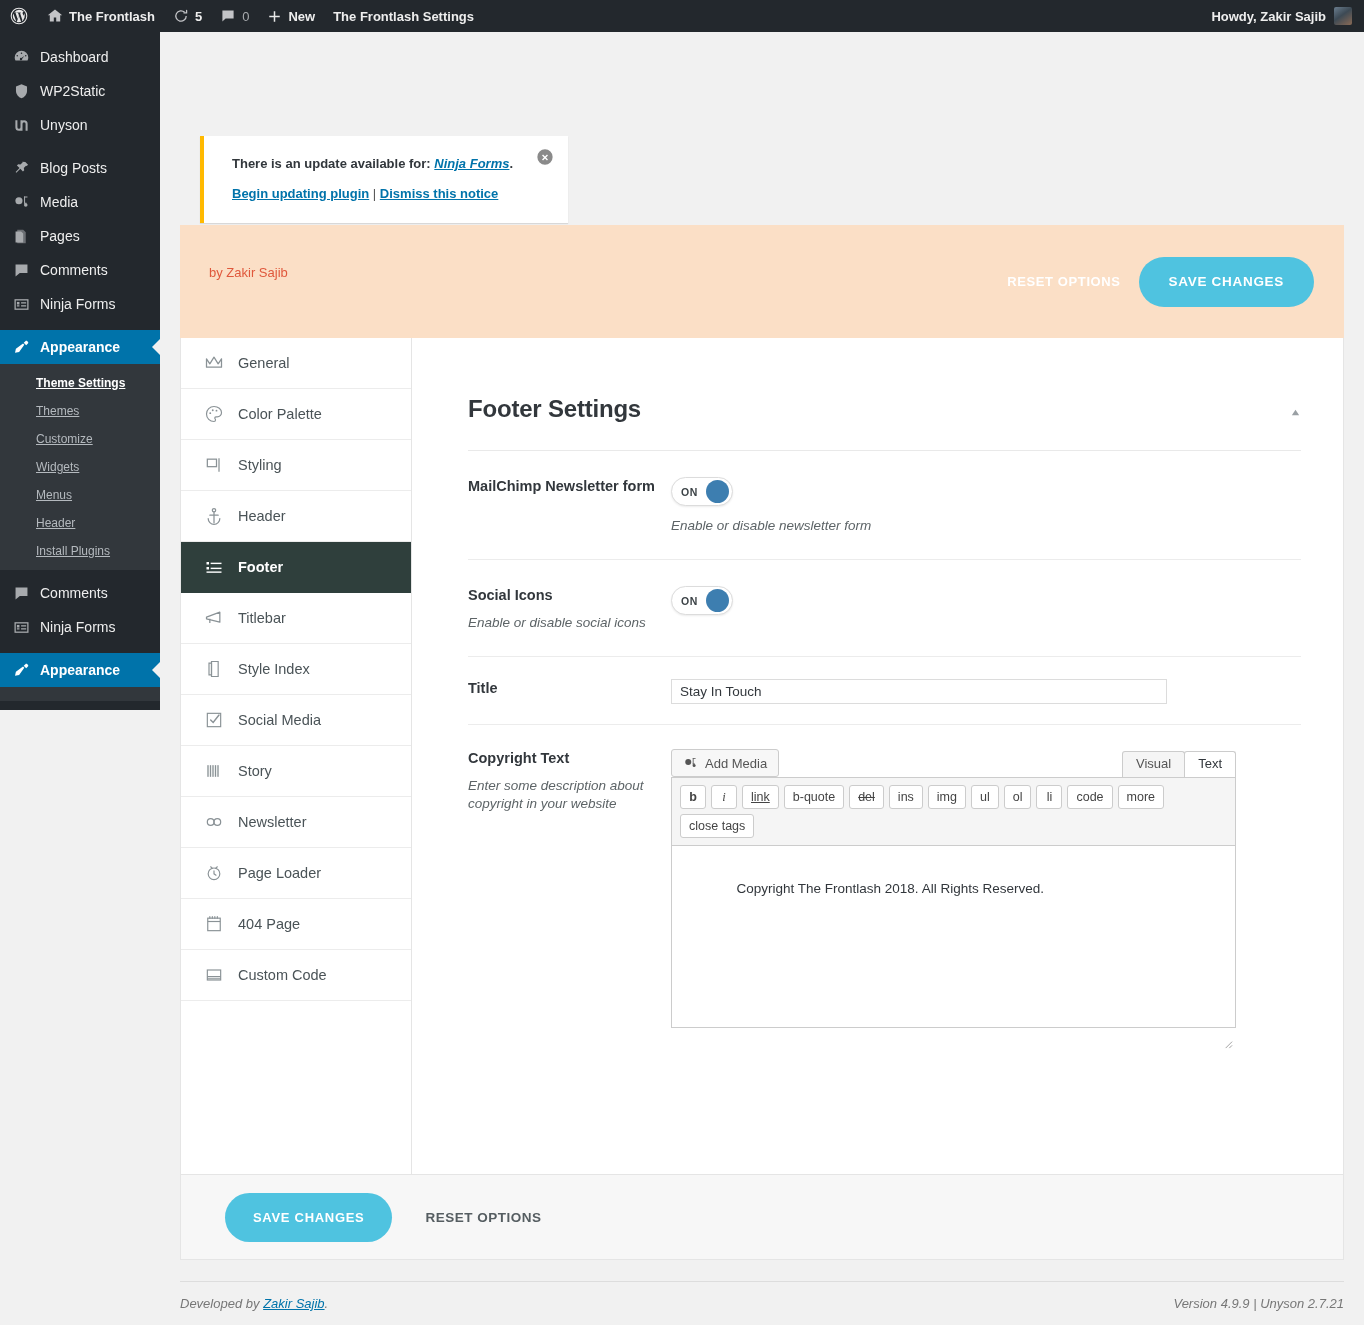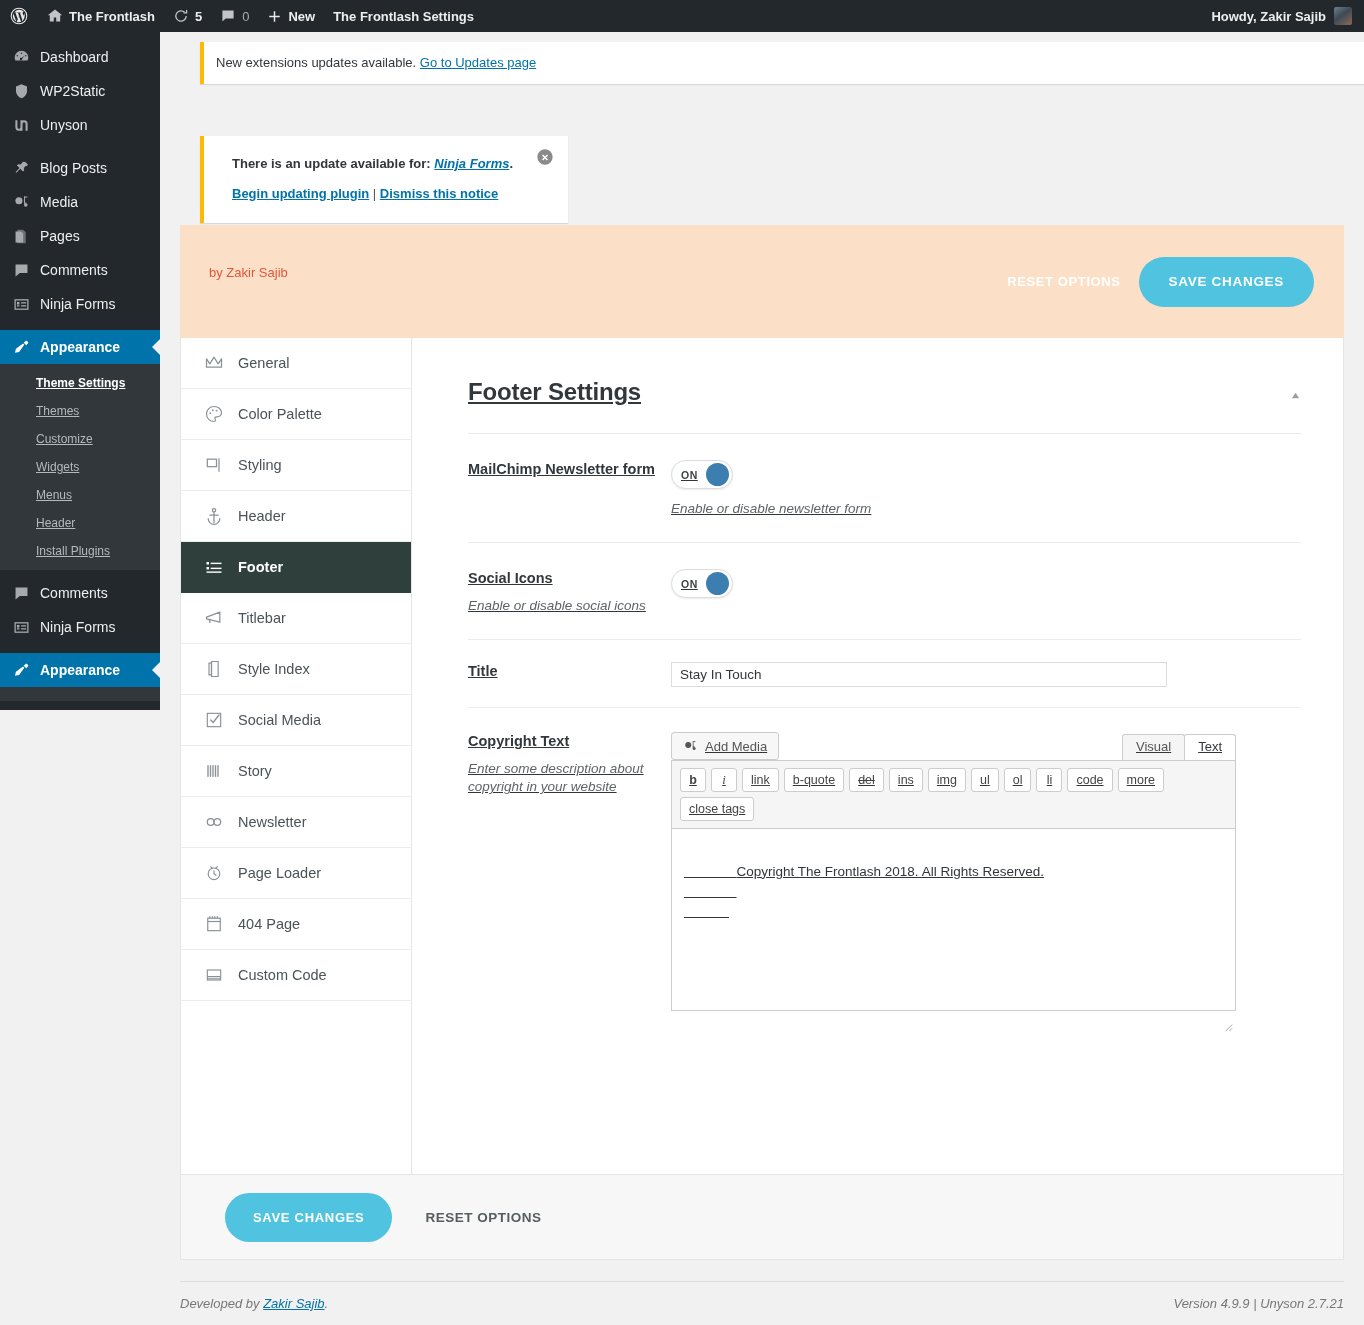--- a/index.html
+++ b/index.html
@@ -136,21 +136,21 @@
     height:51px; padding-left:22px;
     border-bottom:1px solid #ececec;
     font-size:14.5px; color:#4a5357; cursor:pointer;
   }
   .tab .t-ico{ width:22px;height:22px; flex:0 0 22px; display:flex;align-items:center;justify-content:center; color:#8a9296; }
   .tab.active{ background:#2f3f3c; color:#fff; font-weight:700; border-bottom-color:#2f3f3c; }
   .tab.active .t-ico{ color:#fff; }
   #tabs-filler{ background:#fff; }
 
   
-  #panel{ flex:1 1 auto; padding:40px 42px 0 56px; min-width:0;text-decoration:underline; }
+  #panel{ flex:1 1 auto; padding:57px 42px 0 56px; min-width:0; }
   #panel-head{
     display:flex; align-items:flex-start; justify-content:space-between;
     border-bottom:1px solid #e9e9e9; padding-bottom:27px;
   }
   #panel-title{ font-size:24px; font-weight:700; color:#32373c; margin:0; letter-spacing:-.2px; }
   .collapse-caret{ color:#9aa0a4; font-size:11px; margin-top:12px; cursor:pointer; }
 
   .row{
     display:flex; align-items:flex-start;
     padding:26px 0 24px 0; border-bottom:1px solid #ececec;
@@ -433,26 +433,20 @@
     <span>Appearance</span>
   </div>
 
   <div class="submenu" style="height:14px;overflow:hidden">
     <a class="sub-item active" href="#">Theme Settings</a>
   </div>
 </div>
 
 <div id="content">
 
-  <div class="notice" id="notice1">
-    <p>
-      <span>New extensions updates available.</span>
-      <a href="#">Go to Updates page</a>
-    </p>
-  </div>
 
   <div class="notice" id="notice2" style="position:absolute">
     <span class="notice-dismiss icon">
       <svg viewBox="0 0 20 20" width="18" height="18" fill="#8a8a8a">
           <path d="M10 1.5a8.5 8.5 0 100 17 8.5 8.5 0 000-17zm3.3 11.2l-1.1 1.1L10 11.6l-2.2 2.2-1.1-1.1L8.9 10.5 6.7 8.3l1.1-1.1L10 9.4l2.2-2.2 1.1 1.1-2.2 2.2z"></path>
         </svg>
     </span>
     <p>
       <span>There is an update available for:</span>
       <a class="notice-em" href="#">Ninja Forms</a><span>.</span>

